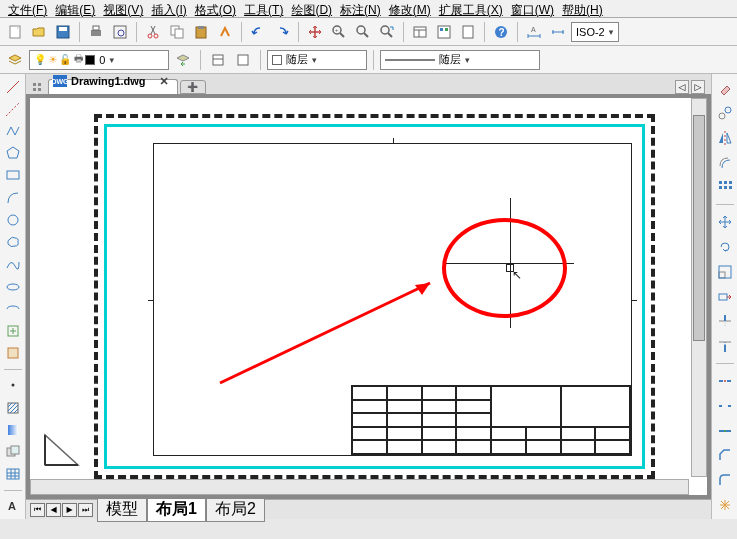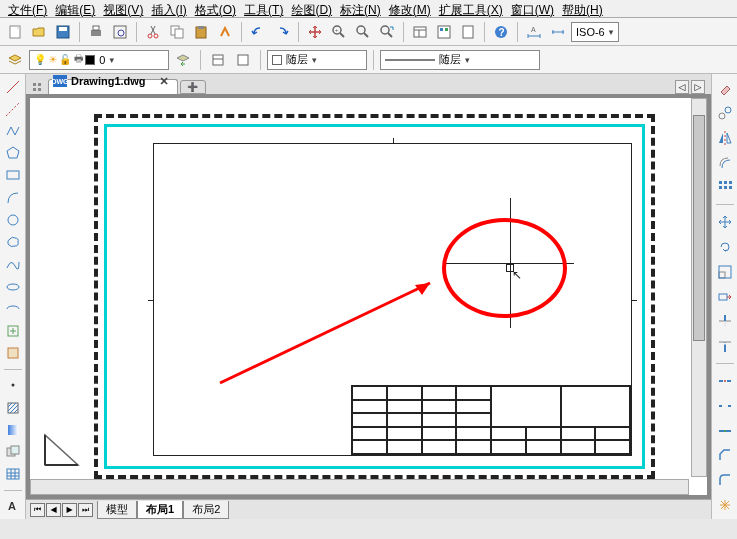--- a/index.html
+++ b/index.html
@@ -47,21 +47,21 @@
   .canvas-wrap { flex: 1; background: #888; padding: 4px; position: relative; }
   .canvas { width: 100%; height: 100%; background: white; position: relative; overflow: hidden; }
   
   .scrollbar-v { position: absolute; right: 4px; top: 4px; bottom: 22px; width: 16px; background: #e8e8e8; border: 1px solid #aaa; }
   .scrollbar-v .thumb { position: absolute; left: 1px; right: 1px; top: 16px; height: 60%; background: #c8c8c8; border: 1px solid #888; }
   .scrollbar-h { position: absolute; left: 4px; right: 22px; bottom: 4px; height: 16px; background: #e8e8e8; border: 1px solid #aaa; }
   
   .bottom-bar { height: 20px; display: flex; align-items: center; background: #e4e4e4; border-top: 1px solid #aaa; padding: 0 4px; }
   .layout-nav { display: flex; gap: 1px; margin-right: 4px; }
   .layout-nav span { width: 15px; height: 14px; border: 1px solid #777; background: #f0f0f0; font-size: 8px; display: flex; align-items: center; justify-content: center; cursor: pointer; }
-  .layout-tab { background: #f0f0f0; border: 1px solid #888; border-top: none; padding: 1px 8px; font-size: 11px; cursor: pointer; }
+  .layout-tab { background: #f0f0f0; border: 1px solid #888; border-top: none; padding: 1px 8px; font-size: 16px; cursor: pointer; }
   .layout-tab.active { background: white; font-weight: bold; }
   
   
   .paper-border { position: absolute; left: 64px; top: 16px; right: 52px; bottom: 16px; border: 4px dashed #222; }
   .paper-border2 { position: absolute; inset: 6px; border: 3px solid #00d0d0; }
   .inner-frame { position: absolute; inset: 16px 10px 10px 46px; border: 1px solid #222; }
   
   .crosshair-v { position: absolute; left: 480px; top: 100px; width: 1px; height: 130px; background: #222; }
   .crosshair-h { position: absolute; left: 414px; top: 165px; width: 130px; height: 1px; background: #222; }
   .cursor-box { position: absolute; left: 476px; top: 166px; width: 8px; height: 8px; border: 1px solid #222; }
@@ -222,21 +222,21 @@
         <path d="M2 12 L14 12 M2 10 L2 14 M14 10 L14 14" stroke="#4080c0"></path>
         <text x="5" y="8" font-size="7" fill="#666">A</text>
       </svg>
     </div>
   <div class="tool-btn">
       <svg width="16" height="16">
         <path d="M2 8 L14 8 M3 6 L3 10 M13 6 L13 10" stroke="#4080c0"></path>
       </svg>
     </div>
   <div class="dropdown iso-dropdown">
-      <span>ISO-6</span>
+      <span>ISO-2</span>
     </div>
 </div>
 
 <div class="toolbar2">
   <div class="tool-btn">
       <svg width="16" height="16">
         <path d="M8 3 L14 6 L8 9 L2 6 Z" fill="#f0d060" stroke="#aa8020"></path>
         <path d="M2 9 L8 12 L14 9" fill="none" stroke="#aa8020"></path>
       </svg>
     </div>

